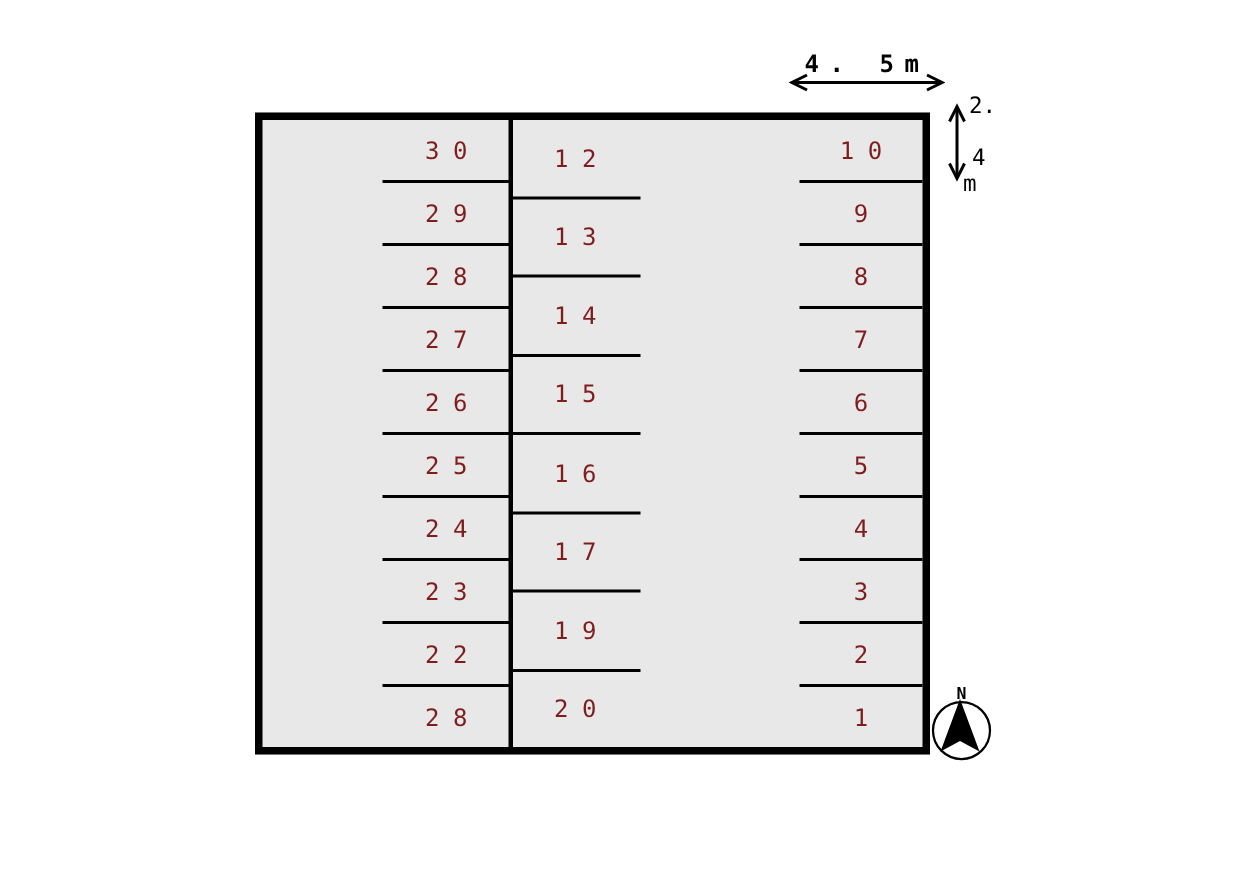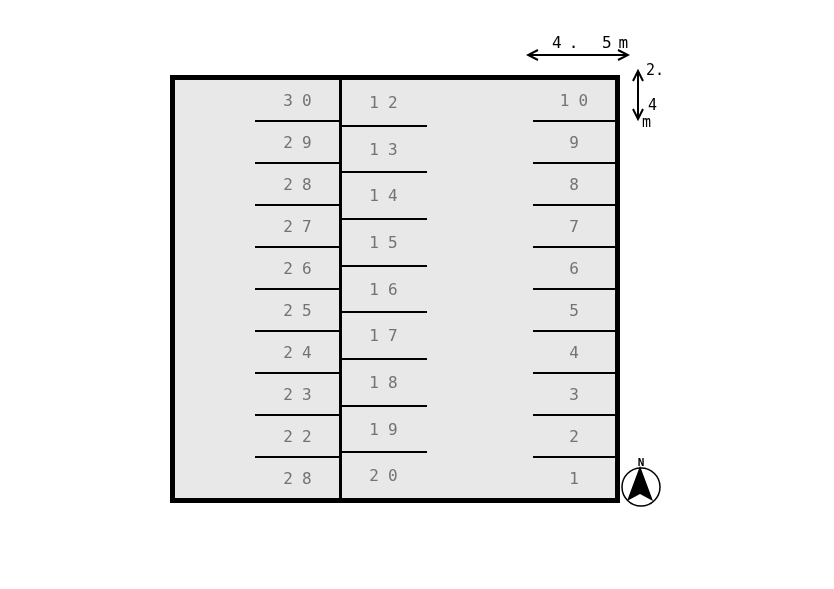--- a/index.html
+++ b/index.html
@@ -47,36 +47,38 @@
   .cell {
     flex: 1;
     display: flex;
     align-items: center;
     justify-content: center;
     box-sizing: border-box;
   }
   .cell.sep { border-bottom: 2px solid #000000; }
   .num {
     font-size: 16px;
-    color: #737373;
+    color: #7f1d1d;
     letter-spacing: 9px;
     margin-right: -9px;
     white-space: nowrap;
   }
   
   .dim-top-label {
     position: absolute;
-    left: 552px;
+    left: 526px;
     top: 33px;
     width: 104px;
+    text-align: center;
     font-size: 16px;
     letter-spacing: 7px;
     margin-right: -7px;
     color: #000000;
     white-space: nowrap;
+    font-weight: bold;
   }
   .dim-top-arrow {
     position: absolute;
     left: 526px;
     top: 48px;
   }
   .dim-right-arrow {
     position: absolute;
     left: 631px;
     top: 68px;
@@ -155,23 +157,20 @@
         <div class="cell sep">
           <span class="num">15</span>
         </div>
         <div class="cell sep">
           <span class="num">16</span>
         </div>
         <div class="cell sep">
           <span class="num">17</span>
         </div>
         <div class="cell sep">
-          <span class="num">18</span>
-        </div>
-        <div class="cell sep">
           <span class="num">19</span>
         </div>
         <div class="cell">
           <span class="num">20</span>
         </div>
       </div>
     <div class="col col-right">
         <div class="cell sep">
           <span class="num">10</span>
         </div>

